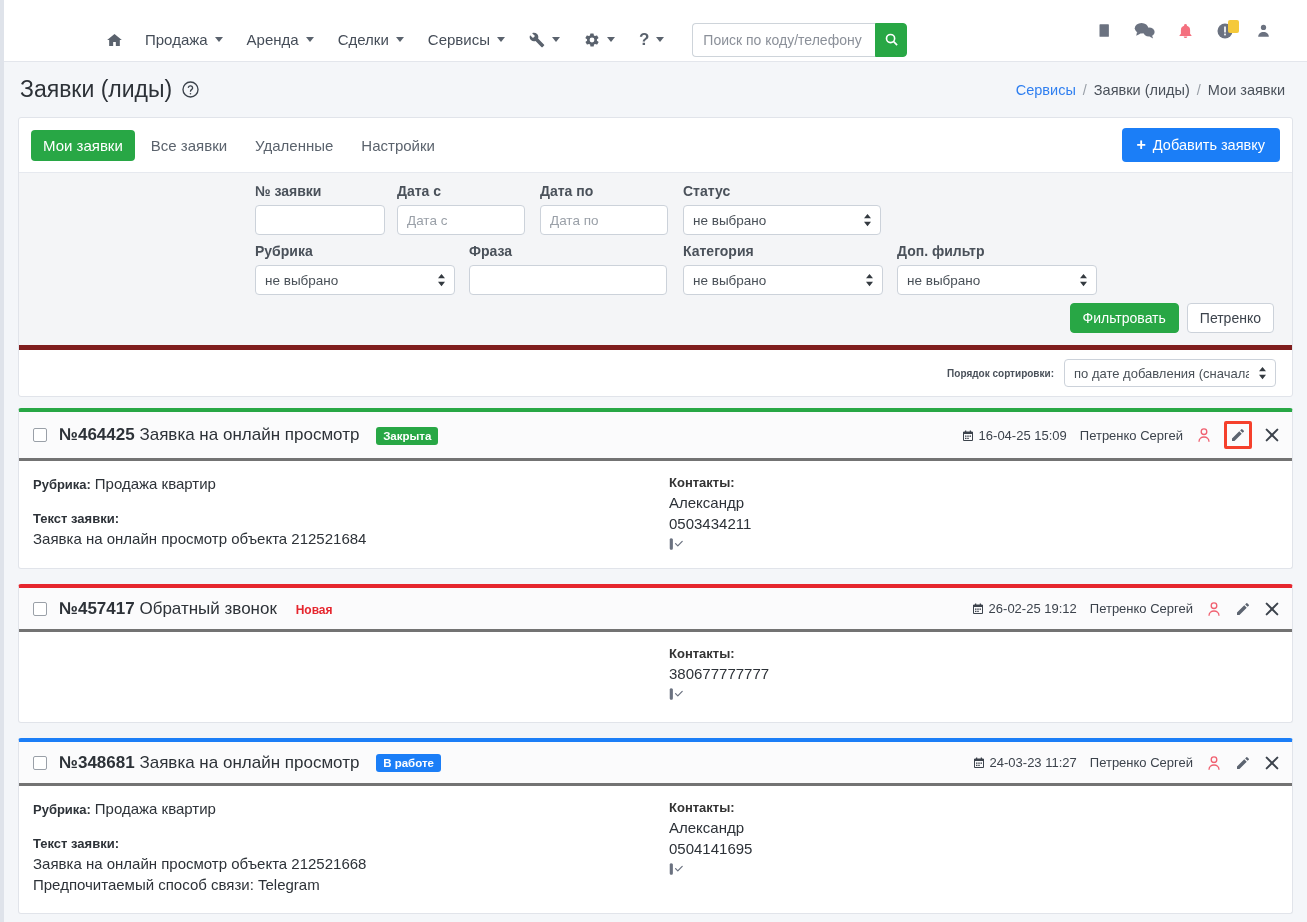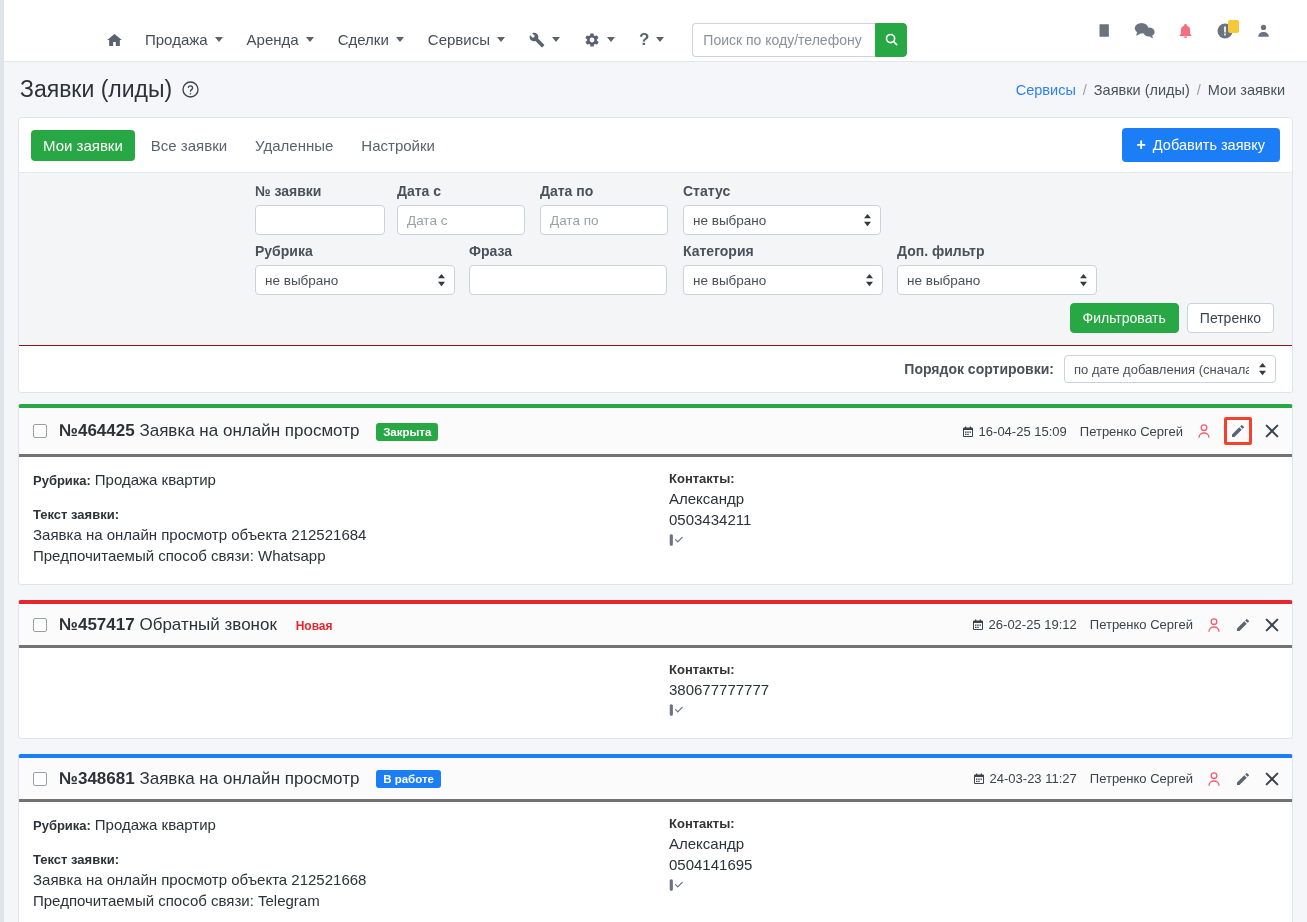--- a/index.html
+++ b/index.html
@@ -157,21 +157,21 @@
     align-items: center;
     gap: 7px;
     font-family: "Liberation Sans", sans-serif;
   }
   .plus { font-weight: bold; font-size: 16px; line-height: 1; }
 
   
   .filter {
     background: #f4f5f7;
     padding: 10px 18px 12px 18px;
-    border-bottom: 1px solid #7f1d1d;
+    border-bottom: 5px solid #7f1d1d;
   }
   .frow {
     display: flex;
     align-items: flex-end;
     gap: 0;
     margin-bottom: 8px;
   }
   .fgroup { display: flex; flex-direction: column; }
   .flabel {
     font-size: 14px;
@@ -223,21 +223,21 @@
     font-family: "Liberation Sans", sans-serif;
   }
 
   .sortrow {
     display: flex;
     align-items: center;
     justify-content: flex-end;
     gap: 10px;
     padding: 9px 16px 9px 0;
   }
-  .sortlabel { font-weight: bold; font-size: 14px; color: #4a515a; }
+  .sortlabel { font-weight: bold; font-size: 10px; color: #4a515a; }
 
   
   .leads { padding: 0 14px; }
   .lead {
     background: #fff;
     border: 1px solid #e1e4ea;
     border-top-width: 4px;
     border-radius: 3px;
     margin-bottom: 15px;
     overflow: hidden;
@@ -592,21 +592,20 @@
         <div class="lead-col-left">
           <div class="line">
             <span class="fld-label">Рубрика:</span>
             <span class="fld-val">Продажа квартир</span>
           </div>
           <div class="gap"></div>
           <div class="line">
             <span class="fld-label">Текст заявки:</span>
           </div>
           <div class="line fld-val">Заявка на онлайн просмотр объекта 212521684</div>
-          <div class="line fld-val">Предпочитаемый способ связи: Whatsapp</div>
         </div>
         <div class="lead-col-right">
           <div class="line" style="font-size:13px;font-weight:bold;">Контакты:</div>
           <div class="line fld-val">Александр</div>
           <div class="line fld-val">0503434211</div>
           <div class="phone-ok">
             <svg width="22" height="16" viewBox="0 0 30 20" fill="none">
               <path d="M3 2c-1 0-2 .8-2 2v12c0 1.2 1 2 2 2 1.6 0 2.3-1 2.3-2.2V4.2C5.3 3 4.6 2 3 2z" fill="#6b7280"></path>
               <path d="M9 9.5l3 3 6-6" stroke="#6b7280" stroke-width="1.7" stroke-linecap="round" stroke-linejoin="round"></path>
             </svg>

